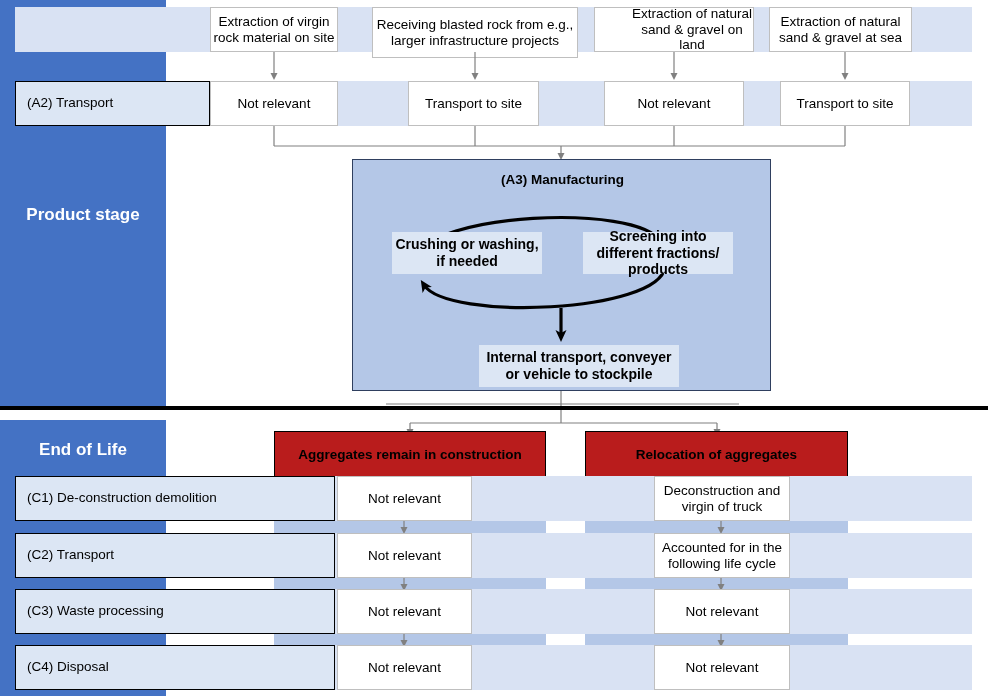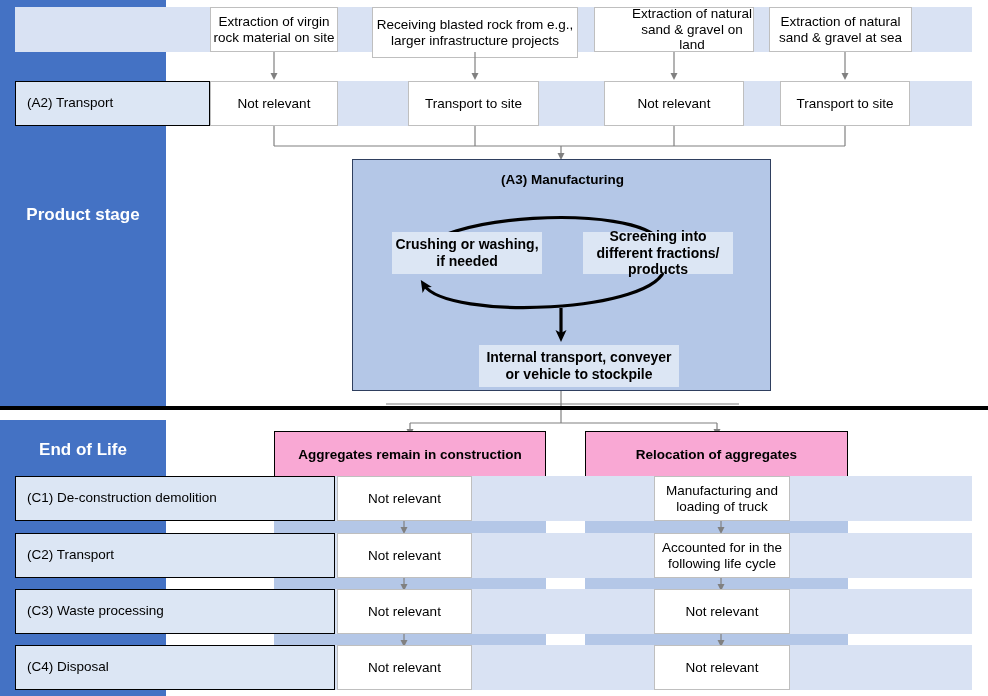--- a/index.html
+++ b/index.html
@@ -19,21 +19,21 @@
   
   .stage-band{background:#4472C4;}
   .band-light{background:#D9E2F3;}        
   .band-mid{background:#B4C7E7;}          
   .boxwhite{background:#FFFFFF;border:1px solid #BFBFBF;}
   .lbl-box{
     background:#DCE6F4;
     border:1px solid #000000;
   }
   .hdr-box{
-    background:#f9a8d4;
+    background:#b91c1c;
     border:1px solid #000000;
   }
   .mfg-box{
     background:#B4C7E7;
     border:1px solid #2F3F5F;
   }
   .mfg-inner{background:#DCE6F4;}
 
   
   .txt{
@@ -196,21 +196,21 @@
   </div>
 
   <div class="abs band-mid" style="left:274px;top:479px;width:272px;height:203px;"></div>
   <div class="abs band-mid" style="left:585px;top:479px;width:263px;height:203px;"></div>
 
   <div class="abs band-light" style="left:15px;top:476px;width:957px;height:45px;"></div>
   <div class="abs boxwhite" style="left:337px;top:476px;width:135px;height:45px;">
     <div class="txt f14">Not relevant</div>
   </div>
   <div class="abs boxwhite" style="left:654px;top:476px;width:136px;height:45px;">
-    <div class="txt f14">Manufacturing and loading of truck</div>
+    <div class="txt f14">Deconstruction and virgin of truck</div>
   </div>
   <div class="abs lbl-box" style="left:15px;top:476px;width:320px;height:45px;">
     <div class="txt-left f14">(C1) De-construction demolition</div>
   </div>
 
   <svg class="abs" style="left:0px;top:521px;width:988px;height:12px;" width="988" height="12">
     <line x1="404" y1="0" x2="404" y2="10" stroke="#808080" stroke-width="1.2" marker-end="url(#ah)"></line>
     <line x1="721" y1="0" x2="721" y2="10" stroke="#808080" stroke-width="1.2" marker-end="url(#ah)"></line>
   </svg>
 

